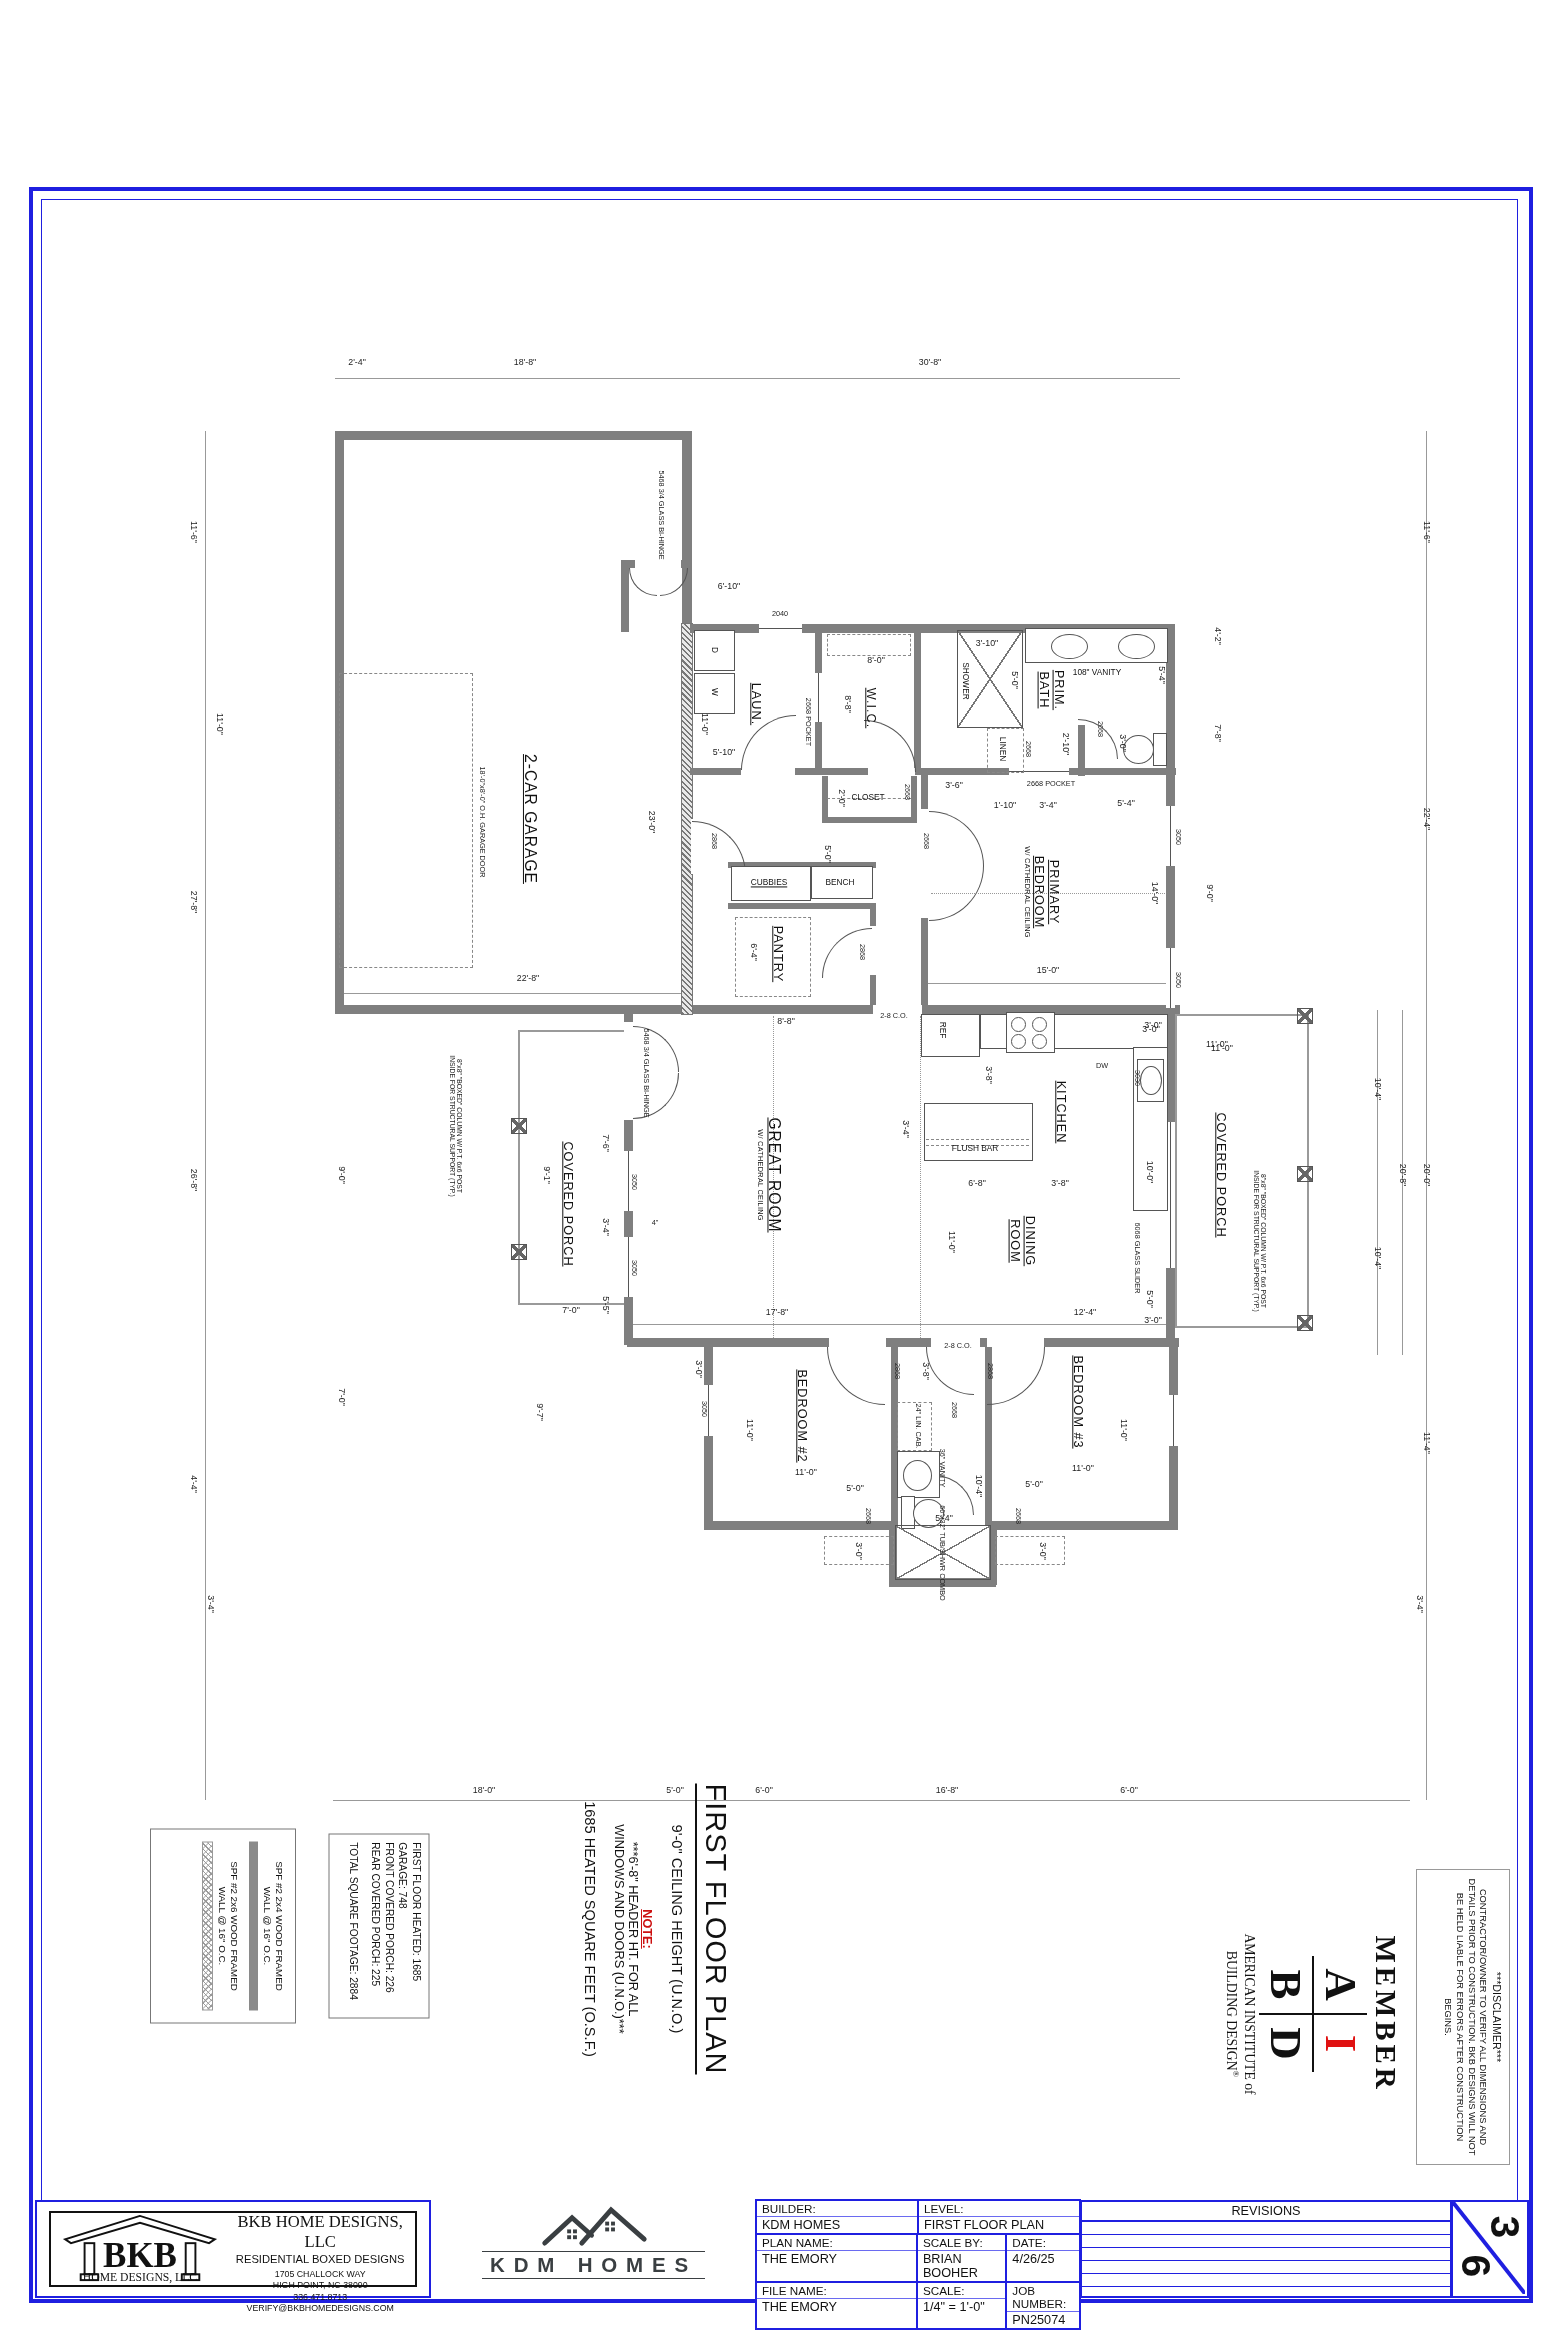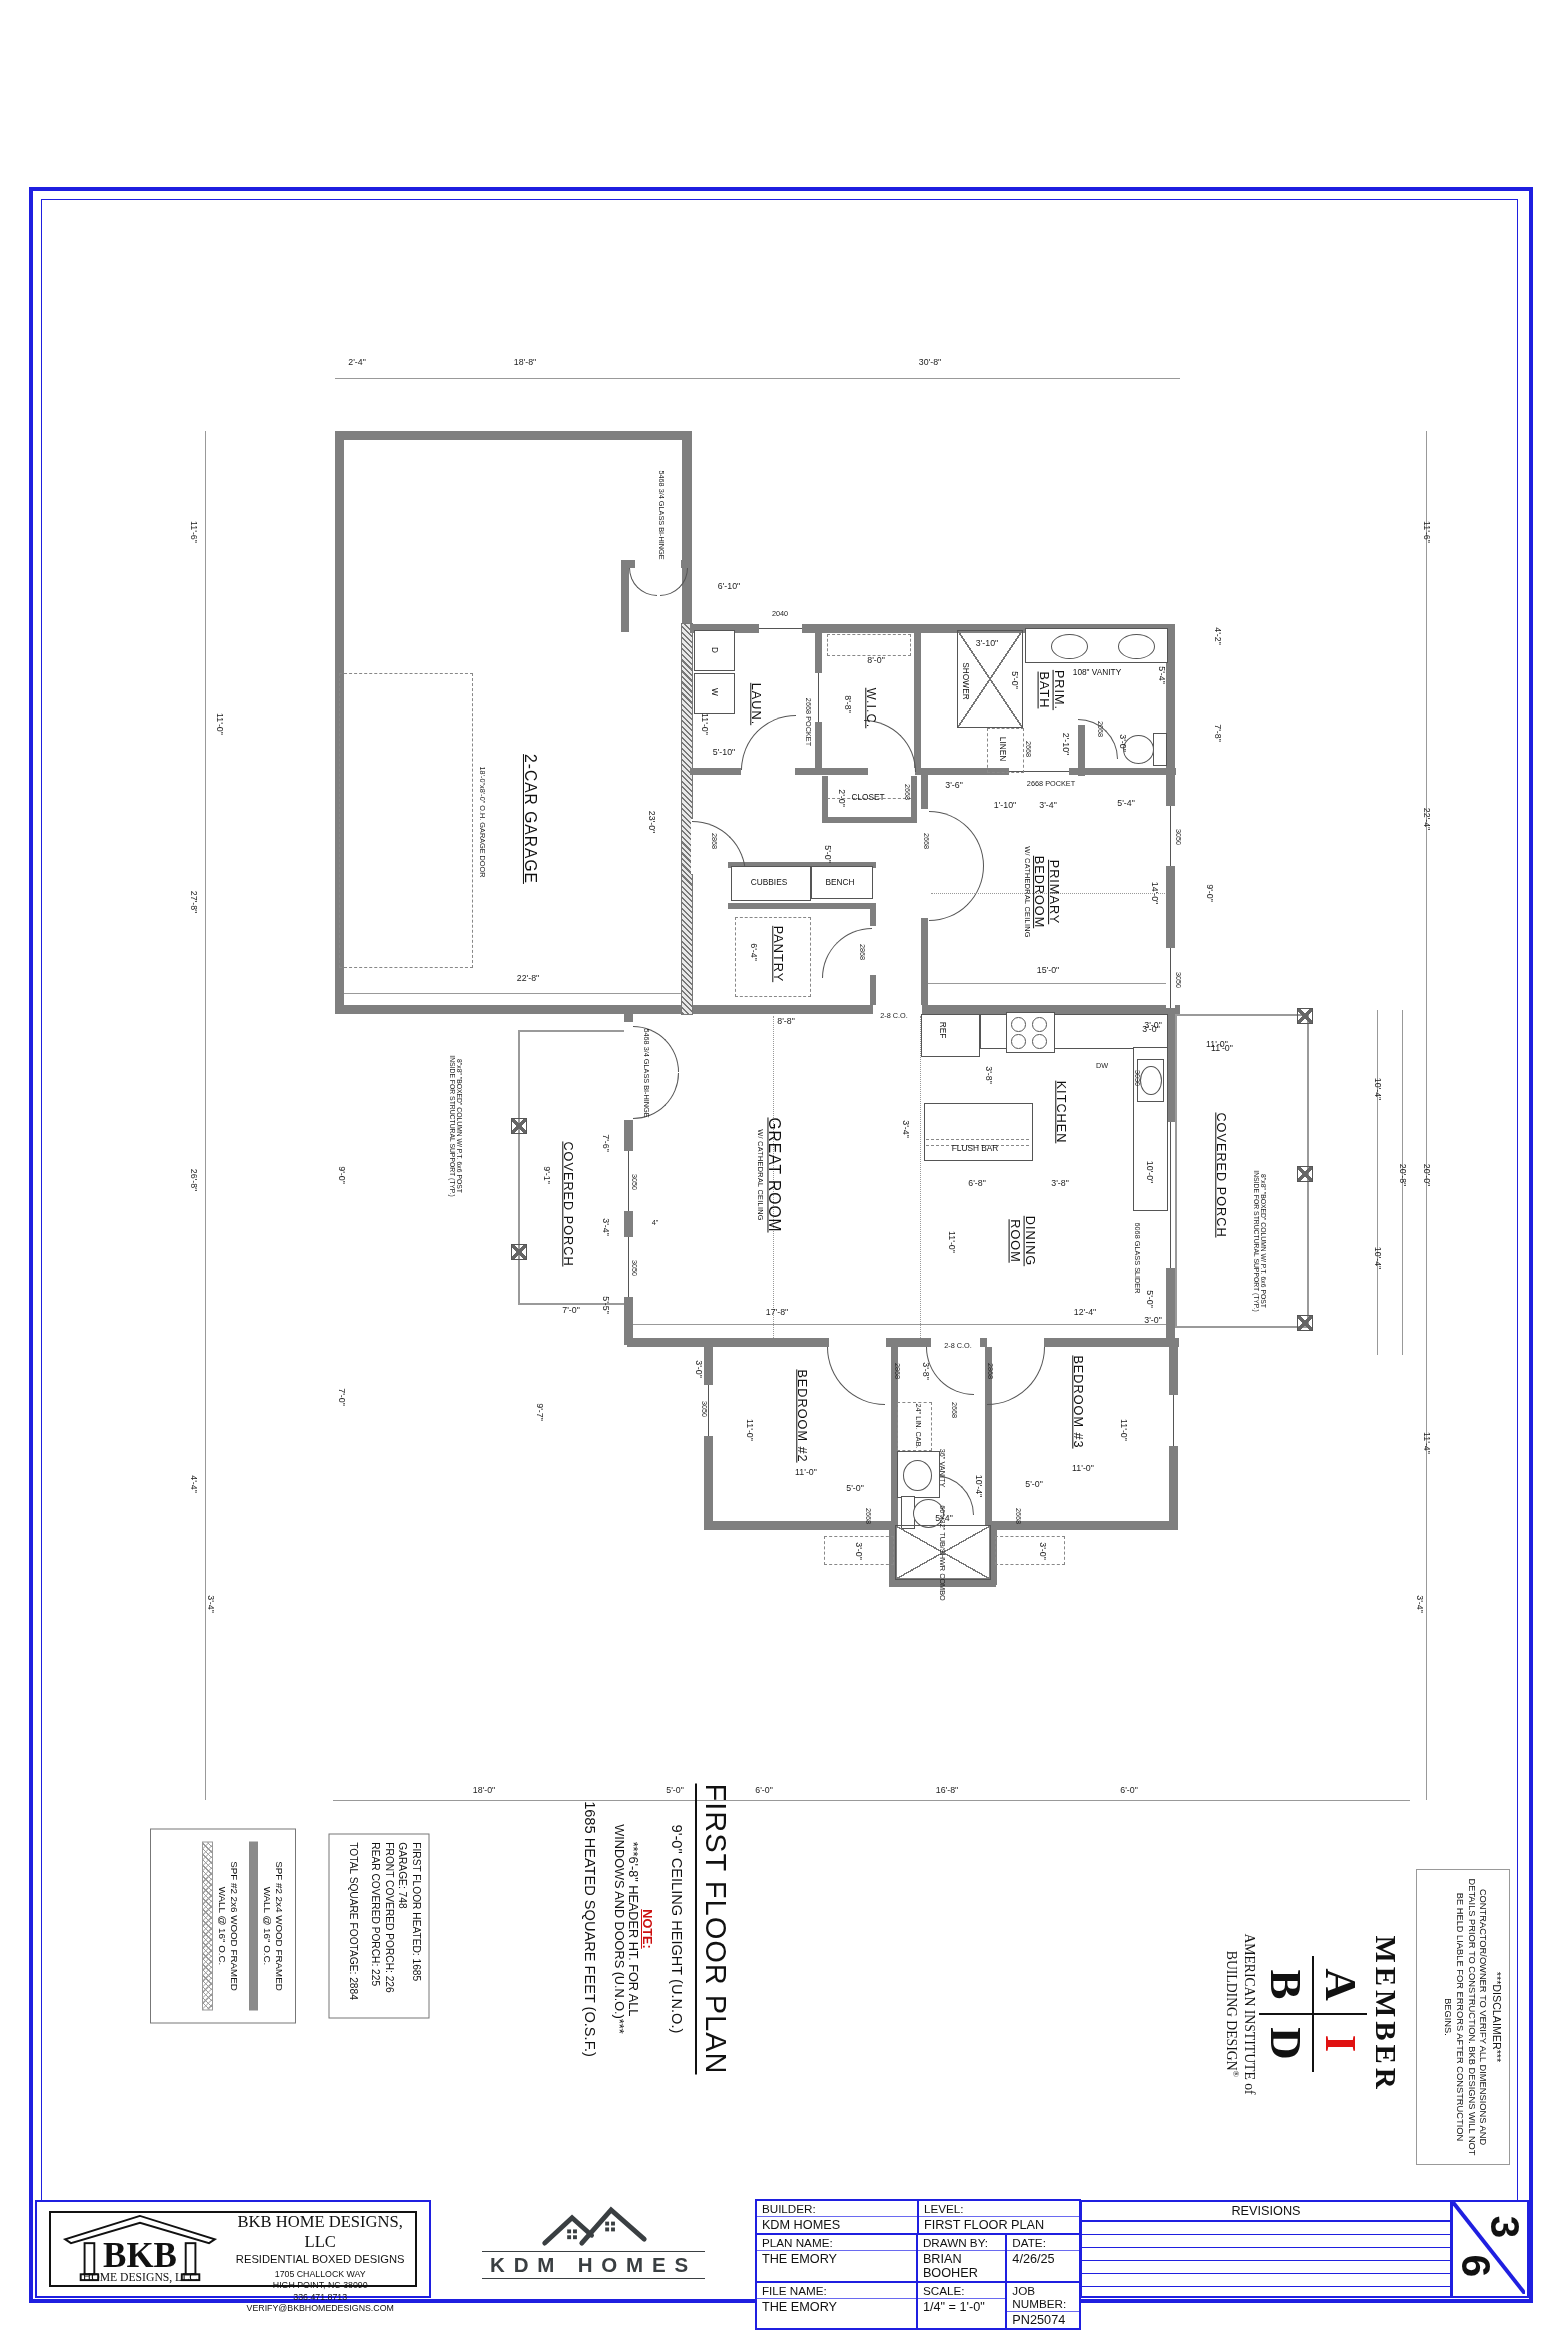--- a/index.html
+++ b/index.html
@@ -325,21 +325,21 @@
         <div class="ann rot" style="left: 1122px; top: 743px;">3'-0"</div>
         <div class="ann fix" style="left: 868px; top: 798px;">CLOSET</div>
         <div class="ann rot" style="left: 841px; top: 798px;">2'-0"</div>
         <div class="ann" style="left: 954px; top: 786px;">3'-6"</div>
         <div class="ann tiny" style="left: 1051px; top: 784px;">2668 POCKET</div>
         <div class="ann" style="left: 1005px; top: 806px;">1'-10"</div>
         <div class="ann" style="left: 1048px; top: 806px;">3'-4"</div>
         <div class="ann" style="left: 1126px; top: 804px;">5'-4"</div>
         <div class="ann rot tiny" style="left: 907px; top: 792px;">2668</div>
         <div class="ann rot tiny" style="left: 926px; top: 841px;">2668</div>
-        <div class="ann fix" style="left: 769px; top: 883px;">CUBBIES</div>
+        <div class="ann fix" style="left: 769px; top: 883px; text-decoration: underline;">CUBBIES</div>
         <div class="ann fix" style="left: 840px; top: 883px;">BENCH</div>
         <div class="ann rot" style="left: 827px; top: 854px;">5'-0"</div>
         <div class="ann rot tiny" style="left: 714px; top: 841px;">2868</div>
         <div class="ann rot tiny" style="left: 862px; top: 952px;">2868</div>
         <div class="ann rot" style="left: 753px; top: 952px;">6'-4"</div>
         <div class="ann" style="left: 786px; top: 1022px;">8'-8"</div>
         <div class="ann" style="left: 1048px; top: 971px;">15'-0"</div>
         <div class="ann rot" style="left: 1154px; top: 893px;">14'-0"</div>
         <div class="ann rot" style="left: 1209px; top: 893px;">9'-0"</div>
         <div class="ann rot tiny" style="left: 1178px; top: 837px;">3050</div>
@@ -501,21 +501,21 @@
         <div class="lab">LEVEL:</div>
         <div class="val">FIRST FLOOR PLAN</div>
       </div>
     </div>
     <div class="row">
       <div class="cell" style="flex:2">
         <div class="lab">PLAN NAME:</div>
         <div class="val">THE EMORY</div>
       </div>
       <div class="cell" style="flex:1.1">
-        <div class="lab">DRAWN BY:</div>
+        <div class="lab">SCALE BY:</div>
         <div class="val">BRIAN BOOHER</div>
       </div>
       <div class="cell" style="flex:0.9">
         <div class="lab">DATE:</div>
         <div class="val">4/26/25</div>
       </div>
     </div>
     <div class="row">
       <div class="cell" style="flex:2">
         <div class="lab">FILE NAME:</div>

